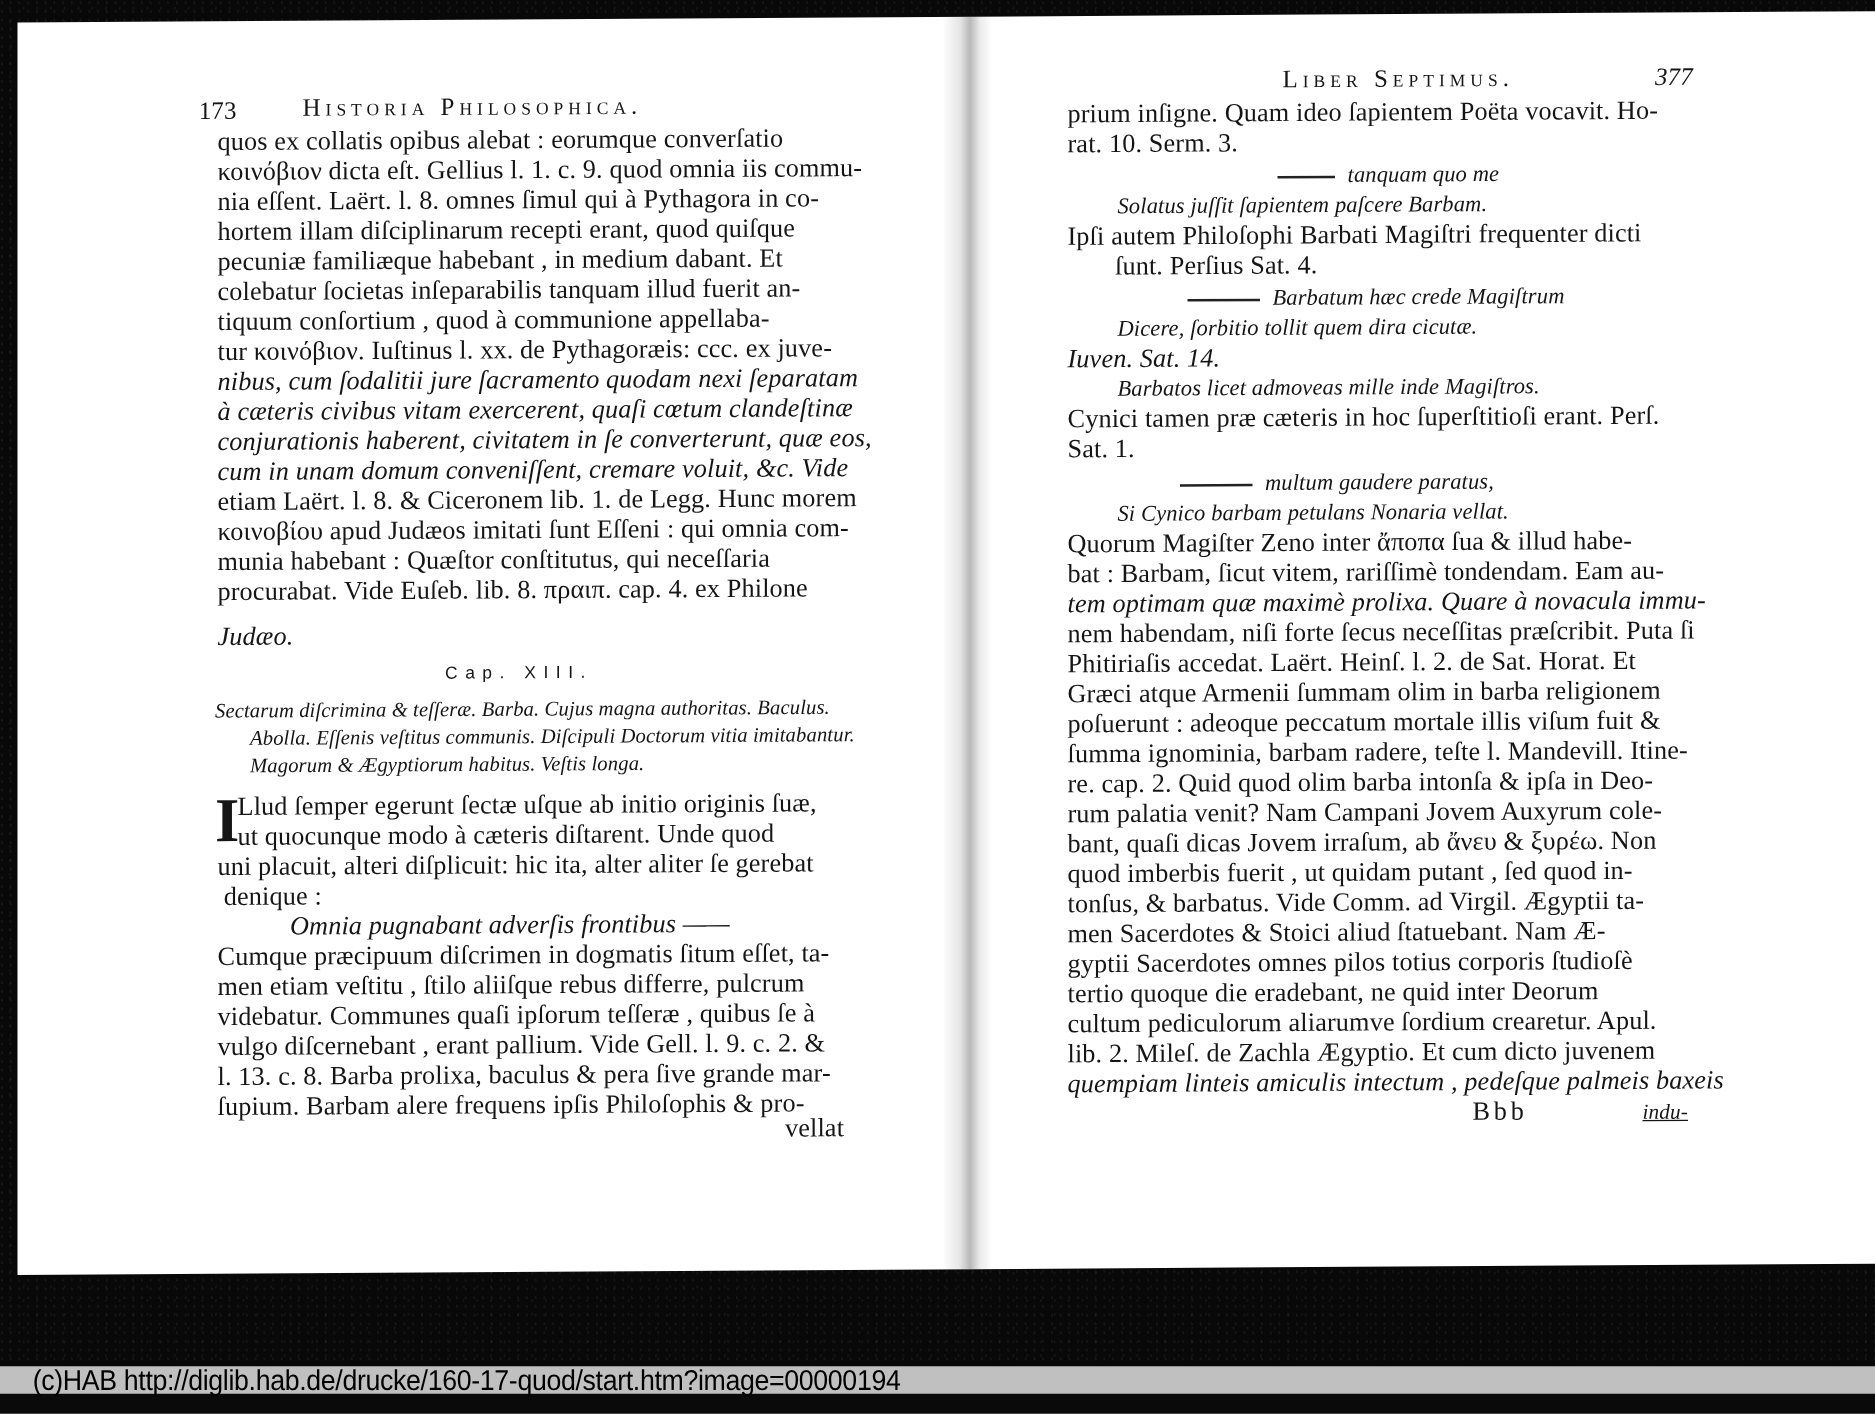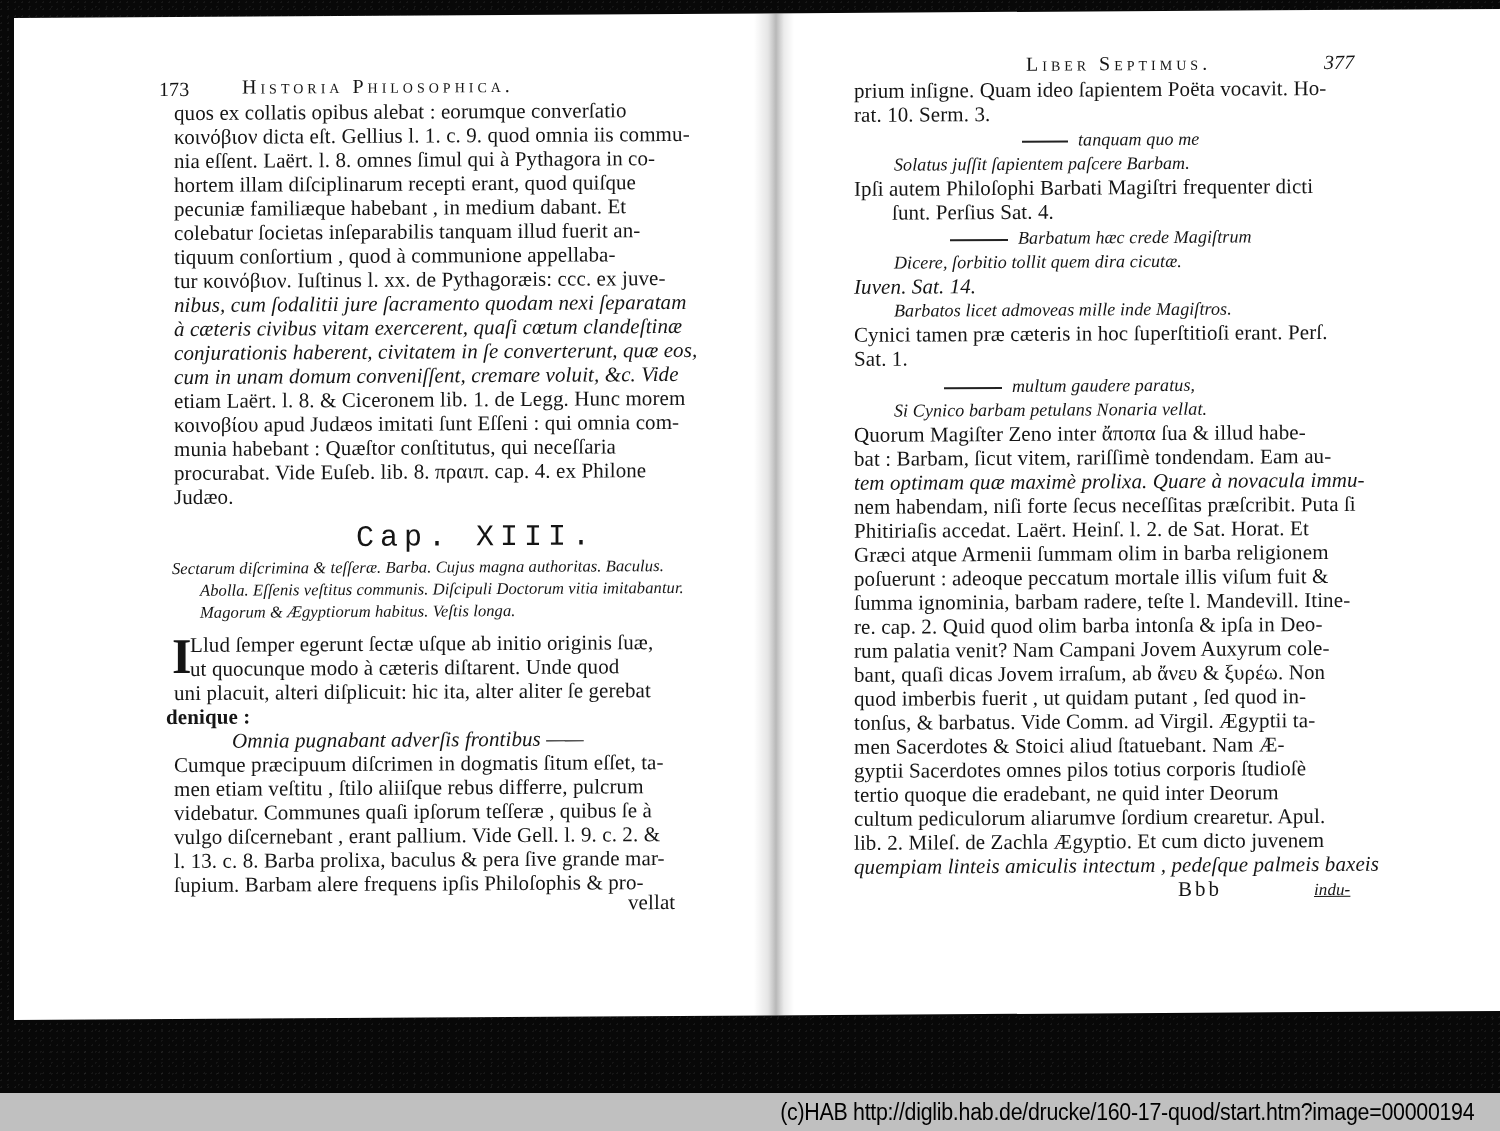--- a/index.html
+++ b/index.html
@@ -37,30 +37,30 @@
       letter-spacing: 0.1px;
     }
     .it { font-style: italic; }
     .small-it { font-style: italic; font-size: 16.5px; }
     .runhead {
       font-family: "Liberation Serif", serif;
       font-size: 20px; letter-spacing: 4px; font-variant: small-caps;
     }
     .pagenum { font-family: "Liberation Serif", serif; font-size: 20px; }
     .cap-heading {
-      font-family: Liberation Mono, monospace; font-size: 30px; letter-spacing: 6px; text-align: right;
+      font-family: Liberation Sans, sans-serif; font-size: 14px; letter-spacing: 6px; text-align: right;
     }
     .dropcap {
       position: absolute; font-family: "Liberation Serif", serif;
       font-size: 50px; line-height: 50px; font-weight: bold;
     }
     .caption-bar {
-      position: absolute; left: 0; top: 1093px; width: 1500px; height: 38px;
+      position: absolute; left: 0; top: 1093px; width: 1500px; height: 22px;
       background: #c0c0c0;
-      display: flex; align-items: center; justify-content: flex-end;
+      display: flex; align-items: center; justify-content: flex-start;
     }
     .caption-text {
       font-family: "Liberation Sans", sans-serif; font-size: 23px; color: #000;
       letter-spacing: -0.3px; transform: scaleX(0.93);
     }
     .dash { display: inline-block; width: 46px; border-top: 2px solid #222; vertical-align: middle; margin-right: 10px; }
   </style>
 </head>
 <body>
 
@@ -82,32 +82,32 @@
     <div class="line" style="left:160px; top:228px;">tiquum conſortium , quod à communione appellaba-</div>
     <div class="line" style="left:160px; top:252px;">tur κοινόβιον. Iuſtinus l. xx. de Pythagoræis: ccc. ex juve-</div>
     <div class="line it" style="left:160px; top:276px;">nibus, cum ſodalitii jure ſacramento quodam nexi ſeparatam</div>
     <div class="line it" style="left:160px; top:300px;">à cæteris civibus vitam exercerent, quaſi cœtum clandeſtinæ</div>
     <div class="line it" style="left:160px; top:324px;">conjurationis haberent, civitatem in ſe converterunt, quæ eos,</div>
     <div class="line it" style="left:160px; top:348px;">cum in unam domum conveniſſent, cremare voluit, &amp;c. Vide</div>
     <div class="line" style="left:160px; top:372px;">etiam Laërt. l. 8. &amp; Ciceronem lib. 1. de Legg. Hunc morem</div>
     <div class="line" style="left:160px; top:396px;">κοινοβίου apud Judæos imitati ſunt Eſſeni : qui omnia com-</div>
     <div class="line" style="left:160px; top:420px;">munia habebant : Quæſtor conſtitutus, qui neceſſaria</div>
     <div class="line" style="left:160px; top:444px;">procurabat. Vide Euſeb. lib. 8. πραιπ. cap. 4. ex Philone</div>
-    <div class="line" style="left:160px; top:468px;">Judæo.</div>
+    <div class="line" style="left:160px; top:480px;font-style:italic;">Judæo.</div>
 
     <div class="line cap-heading" style="left:342px; top:510px;">Cap. XIII.</div>
     <div class="line small-it" style="left:158px; top:540px;">Sectarum diſcrimina &amp; teſſeræ. Barba. Cujus magna authoritas. Baculus.</div>
     <div class="line small-it" style="left:186px; top:562px;">Abolla. Eſſenis veſtitus communis. Diſcipuli Doctorum vitia imitabantur.</div>
     <div class="line small-it" style="left:186px; top:584px;">Magorum &amp; Ægyptiorum habitus. Veſtis longa.</div>
 
     <div class="dropcap" style="left:158px; top:614px;">I</div>
     <div class="line" style="left:176px; top:616px;">Llud ſemper egerunt ſectæ uſque ab initio originis ſuæ,</div>
     <div class="line" style="left:176px; top:640px;">ut quocunque modo à cæteris diſtarent. Unde quod</div>
     <div class="line" style="left:160px; top:664px;">uni placuit, alteri diſplicuit: hic ita, alter aliter ſe gerebat</div>
-    <div class="line" style="left:152px; top:688px;font-weight:bold;">denique :</div>
+    <div class="line" style="left:165px; top:688px;">denique :</div>
     <div class="line it" style="left:218px; top:712px;">Omnia pugnabant adverſis frontibus ——</div>
     <div class="line" style="left:160px; top:736px;">Cumque præcipuum diſcrimen in dogmatis ſitum eſſet, ta-</div>
     <div class="line" style="left:160px; top:760px;">men etiam veſtitu , ſtilo aliiſque rebus differre, pulcrum</div>
     <div class="line" style="left:160px; top:784px;">videbatur. Communes quaſi ipſorum teſſeræ , quibus ſe à</div>
     <div class="line" style="left:160px; top:808px;">vulgo diſcernebant , erant pallium. Vide Gell. l. 9. c. 2. &amp;</div>
     <div class="line" style="left:160px; top:832px;">l. 13. c. 8. Barba prolixa, baculus &amp; pera ſive grande mar-</div>
     <div class="line" style="left:160px; top:856px;">ſupium. Barbam alere frequens ipſis Philoſophis &amp; pro-</div>
     <div class="line" style="left:614px; top:876px;">vellat</div>
   </div>
 

